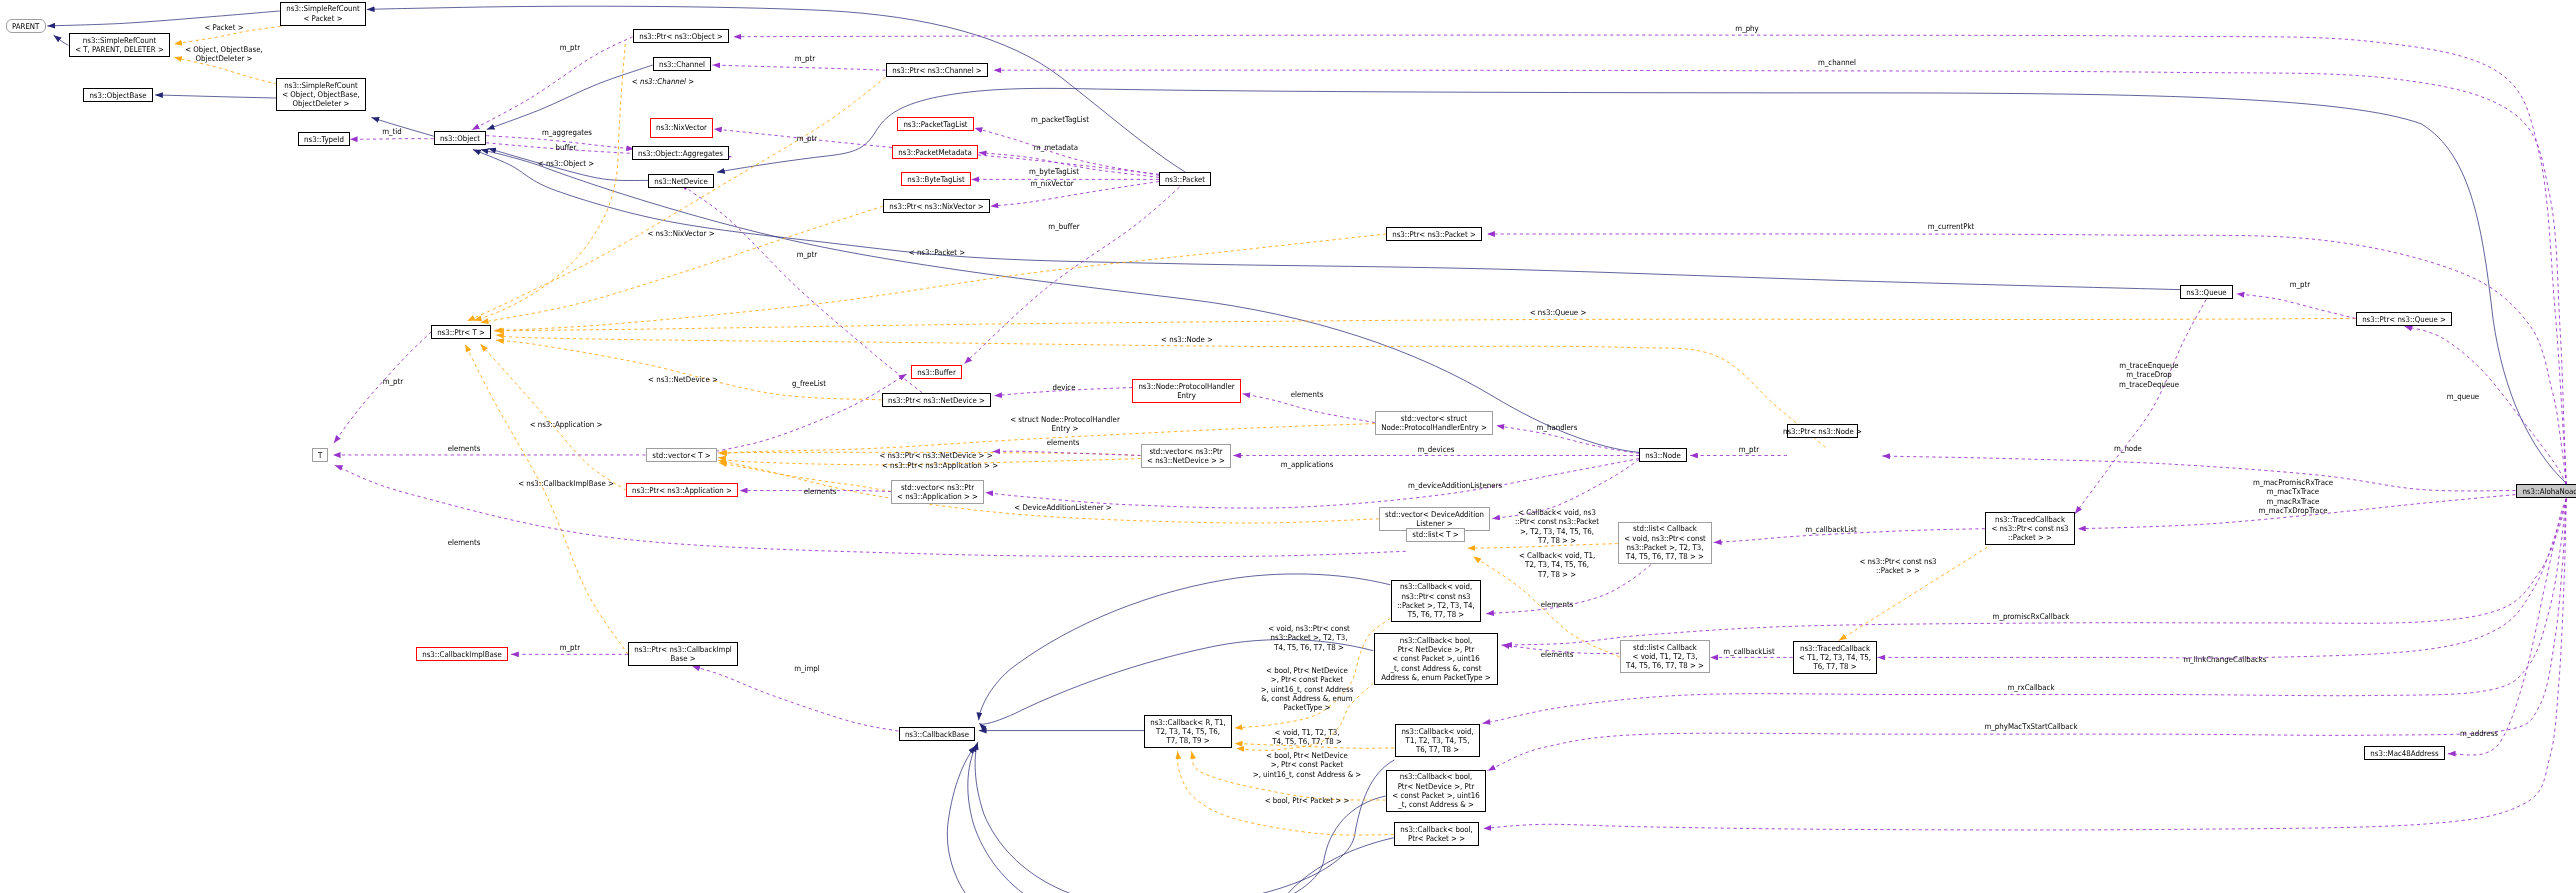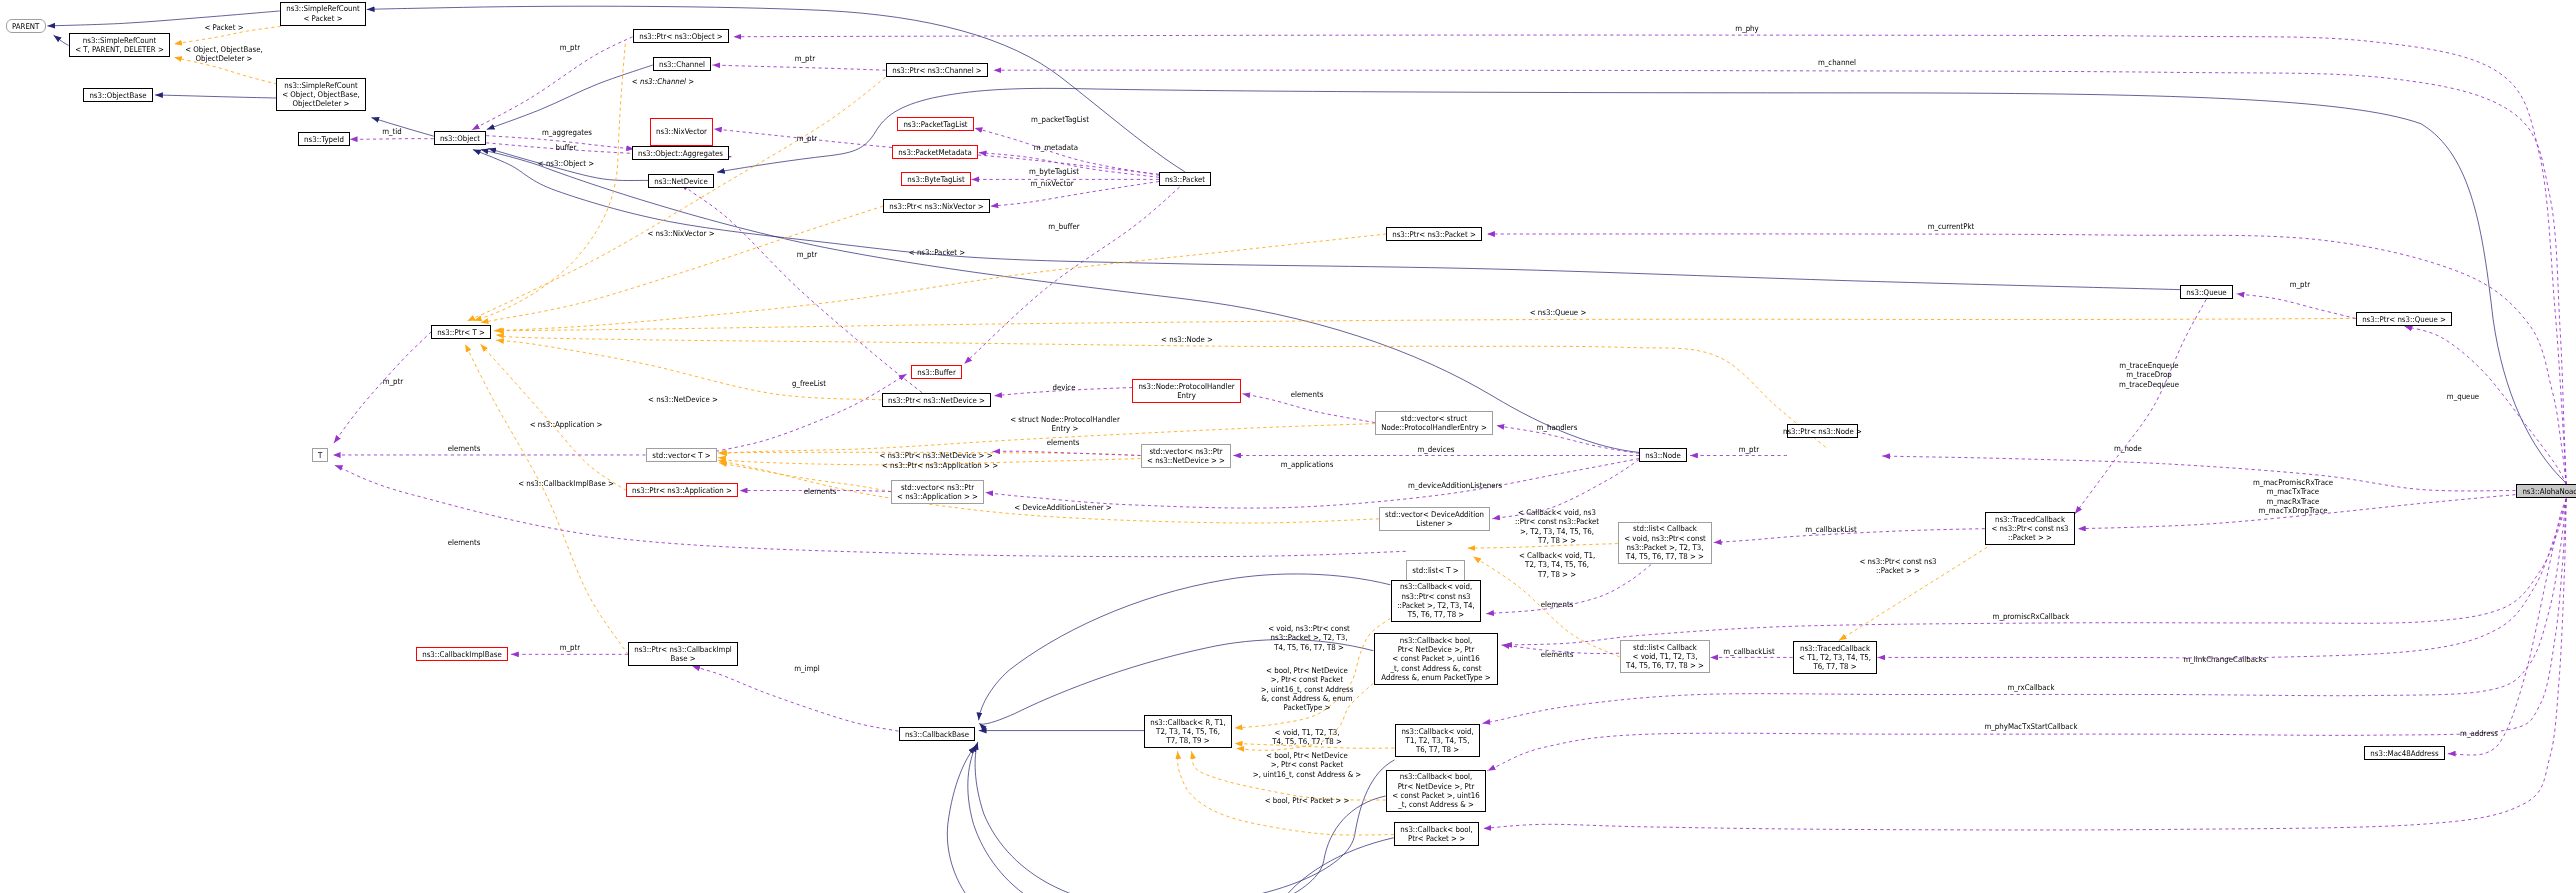--- a/index.html
+++ b/index.html
@@ -147,21 +147,21 @@
     </div>
 <div class="nodebox k-normal" style="left:633px;top:29px;width:96px;height:14.4px;">
       <span>ns3::Ptr&lt; ns3::Object &gt;</span>
     </div>
 <div class="nodebox k-normal" style="left:653px;top:57px;width:58px;height:14.4px;">
       <span>ns3::Channel</span>
     </div>
 <div class="nodebox k-normal" style="left:886px;top:63px;width:102px;height:14.4px;">
       <span>ns3::Ptr&lt; ns3::Channel &gt;</span>
     </div>
-<div class="nodebox k-red" style="left:650px;top:118px;width:63px;height:28px;">
+<div class="nodebox k-red" style="left:650px;top:118px;width:63px;height:20px;">
       <span>ns3::NixVector</span>
     </div>
 <div class="nodebox k-normal" style="left:632px;top:146px;width:97px;height:14.4px;">
       <span>ns3::Object::Aggregates</span>
     </div>
 <div class="nodebox k-normal" style="left:648px;top:174px;width:66px;height:14.4px;">
       <span>ns3::NetDevice</span>
     </div>
 <div class="nodebox k-red" style="left:897px;top:117px;width:77px;height:14.4px;">
       <span>ns3::PacketTagList</span>
@@ -212,21 +212,21 @@
       <span>ns3::Ptr&lt; ns3::Application &gt;</span>
     </div>
 <div class="nodebox k-gray" style="left:891px;top:480px;width:93px;height:24px;">
       <span>std::vector&lt; ns3::Ptr</span>
       <span>&lt; ns3::Application &gt; &gt;</span>
     </div>
 <div class="nodebox k-gray" style="left:1379px;top:507px;width:111px;height:24px;">
       <span>std::vector&lt; DeviceAddition</span>
       <span>Listener &gt;</span>
     </div>
-<div class="nodebox k-gray" style="left:1406px;top:560px;width:59px;height:22px;">
+<div class="nodebox k-gray" style="left:1406px;top:528px;width:59px;height:14px;">
       <span>std::list&lt; T &gt;</span>
     </div>
 <div class="nodebox k-normal" style="left:1639px;top:448px;width:48px;height:14.4px;">
       <span>ns3::Node</span>
     </div>
 <div class="nodebox k-normal" style="left:1787px;top:424px;width:71px;height:14.4px;">
       <span>ns3::Ptr&lt; ns3::Node &gt;</span>
     </div>
 <div class="nodebox k-gray" style="left:1618px;top:522px;width:94px;height:42px;">
       <span>std::list&lt; Callback</span>
@@ -314,21 +314,21 @@
 <div class="elabel" style="left:1054px;top:172px;"><span>m_byteTagList</span></div>
 <div class="elabel" style="left:1052px;top:184px;"><span>m_nixVector</span></div>
 <div class="elabel" style="left:807px;top:139px;"><span>m_ptr</span></div>
 <div class="elabel" style="left:1064px;top:227px;"><span>m_buffer</span></div>
 <div class="elabel" style="left:224px;top:28px;"><span>&lt; Packet &gt;</span></div>
 <div class="elabel" style="left:224px;top:54px;"><span>&lt; Object, ObjectBase,</span><span>ObjectDeleter &gt;</span></div>
 <div class="elabel" style="left:566px;top:164px;"><span>&lt; ns3::Object &gt;</span></div>
 <div class="elabel" style="left:663px;top:82px;font-style:italic;"><span>&lt; ns3::Channel &gt;</span></div>
 <div class="elabel" style="left:681px;top:234px;"><span>&lt; ns3::NixVector &gt;</span></div>
 <div class="elabel" style="left:937px;top:253px;"><span>&lt; ns3::Packet &gt;</span></div>
-<div class="elabel" style="left:683px;top:400px;"><span>&lt; ns3::NetDevice &gt;</span></div>
+<div class="elabel" style="left:683px;top:380px;"><span>&lt; ns3::NetDevice &gt;</span></div>
 <div class="elabel" style="left:566px;top:425px;"><span>&lt; ns3::Application &gt;</span></div>
 <div class="elabel" style="left:1187px;top:340px;"><span>&lt; ns3::Node &gt;</span></div>
 <div class="elabel" style="left:1558px;top:313px;"><span>&lt; ns3::Queue &gt;</span></div>
 <div class="elabel" style="left:566px;top:484px;"><span>&lt; ns3::CallbackImplBase &gt;</span></div>
 <div class="elabel" style="left:936px;top:456px;"><span>&lt; ns3::Ptr&lt; ns3::NetDevice &gt; &gt;</span></div>
 <div class="elabel" style="left:940px;top:466px;"><span>&lt; ns3::Ptr&lt; ns3::Application &gt; &gt;</span></div>
 <div class="elabel" style="left:1065px;top:424px;"><span>&lt; struct Node::ProtocolHandler</span><span>Entry &gt;</span></div>
 <div class="elabel" style="left:1063px;top:508px;"><span>&lt; DeviceAdditionListener &gt;</span></div>
 <div class="elabel" style="left:1557px;top:527px;"><span>&lt; Callback&lt; void, ns3</span><span>::Ptr&lt; const ns3::Packet</span><span>&gt;, T2, T3, T4, T5, T6,</span><span>T7, T8 &gt; &gt;</span></div>
 <div class="elabel" style="left:1557px;top:565px;"><span>&lt; Callback&lt; void, T1,</span><span>T2, T3, T4, T5, T6,</span><span>T7, T8 &gt; &gt;</span></div>

